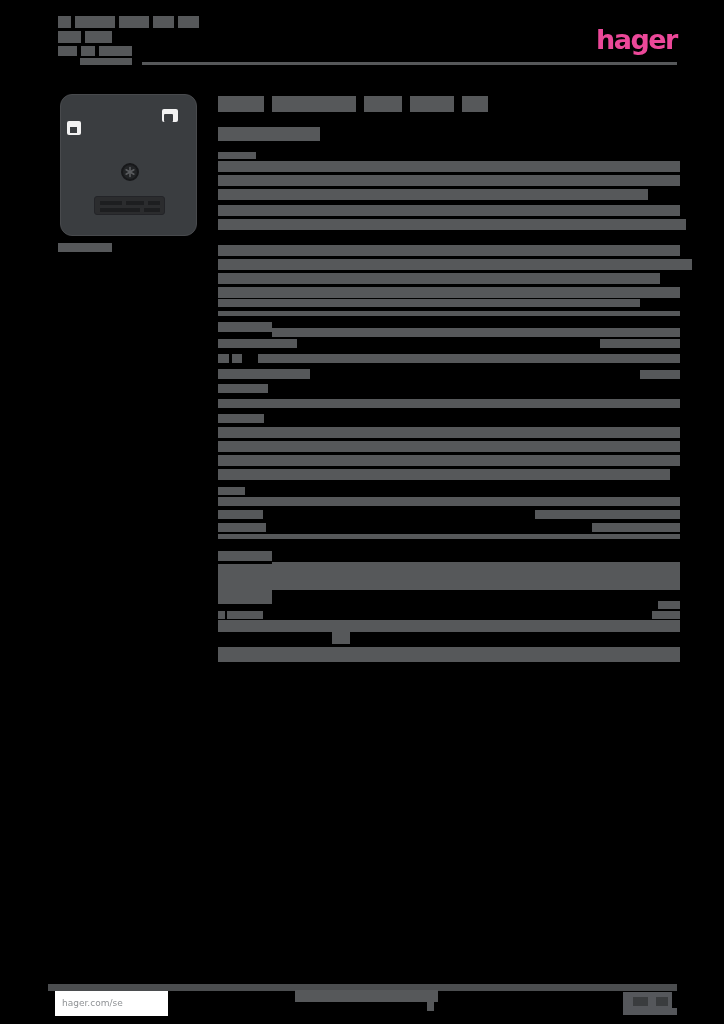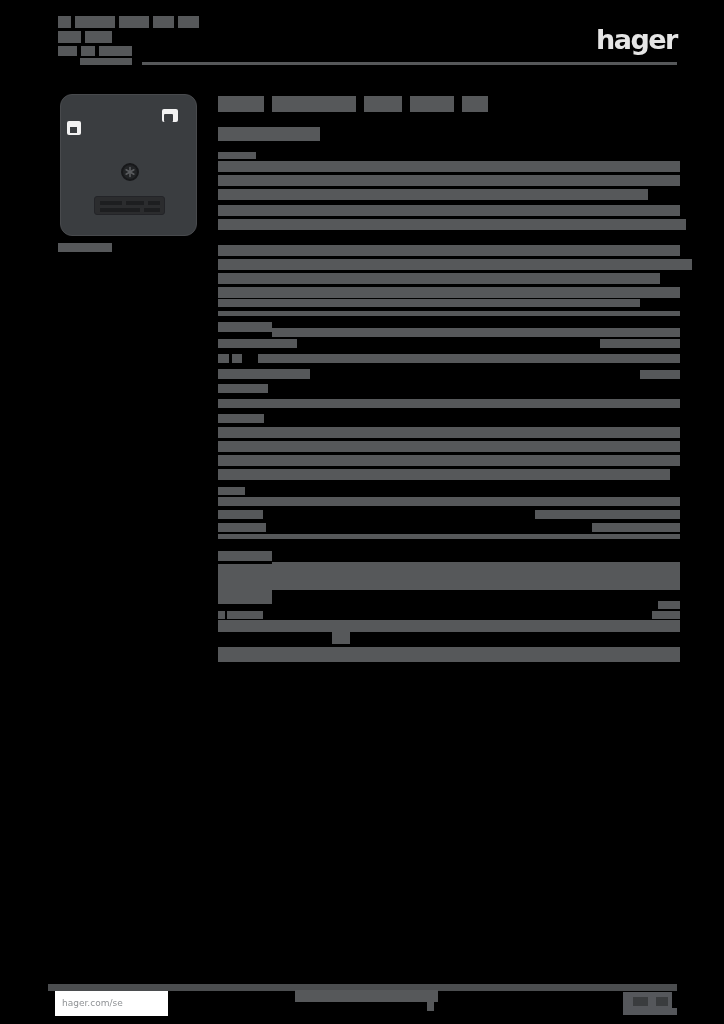--- a/index.html
+++ b/index.html
@@ -24,21 +24,21 @@
   .engraving{position:absolute;background:#1d1e20;}
   
   #website-box{position:absolute;left:55px;top:991px;width:113px;height:25px;background:#ffffff;}
   #website-box span{display:block;padding-left:7px;line-height:25px;font-size:9px;}
 </style>
 </head>
 <body>
 
 <div id="stage" style="width: 724px; height: 1024px; background: rgb(0, 0, 0);">
 
-  <div id="logo" style="color: #e5e5e5;">hager</div>
+  <div id="logo" style="color: #ec4899;">hager</div>
 
   <div id="photo-plate">
     <div id="corner-tl" class="corner-mark">
       <div class="inner"></div>
     </div>
     <div id="corner-tr" class="corner-mark">
       <div class="inner"></div>
     </div>
     <div id="screw">
       <svg viewBox="0 0 14 14">

